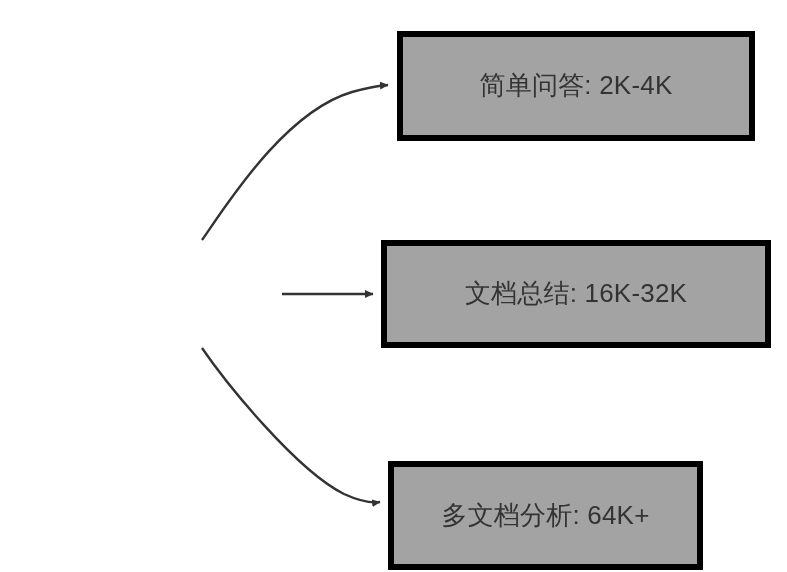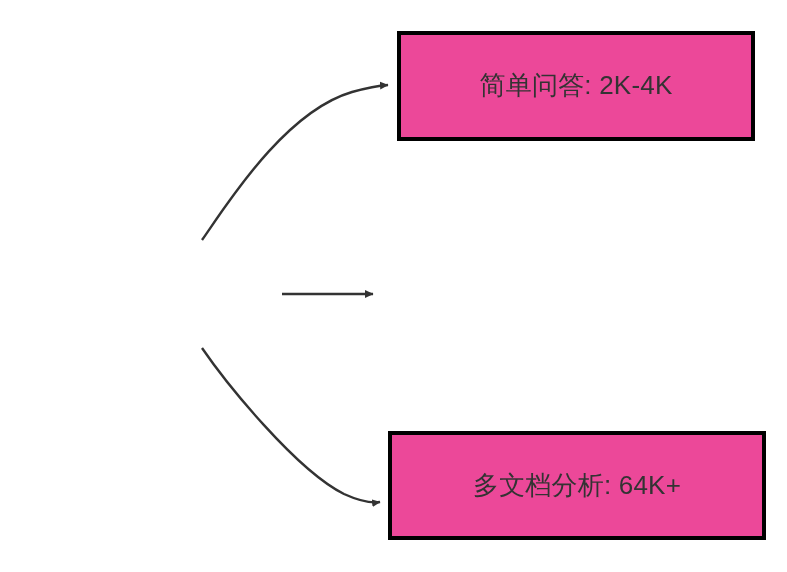--- a/index.html
+++ b/index.html
@@ -20,39 +20,39 @@
   .edges {
     position: absolute;
     left: 0;
     top: 0;
     width: 787px;
     height: 572px;
   }
   .node {
     position: absolute;
     box-sizing: border-box;
-    background: #ec4899;
-    border: 4px solid #000000;
+    background: #a3a3a3;
+    border: 6px solid #000000;
     display: flex;
     align-items: center;
     justify-content: center;
     color: #333333;
     font-size: 26px;
     line-height: 1.2;
     letter-spacing: 0.2px;
     white-space: nowrap;
   }
   .node-label {
     display: block;
   }
   
   #node-root     { left: 31px;  top: 240px; width: 251px; height: 108px; }
   #node-simple   { left: 397px; top: 31px;  width: 358px; height: 110px; }
   #node-summary  { left: 381px; top: 240px; width: 390px; height: 108px; }
-  #node-multi    { left: 388px; top: 431px; width: 378px; height: 109px; }
+  #node-multi    { left: 388px; top: 461px; width: 315px; height: 109px; }
 </style>
 </head>
 <body>
 
 <div id="canvas">
 
   <svg class="edges" viewBox="0 0 787 572" xmlns="http://www.w3.org/2000/svg">
     <defs>
       <marker id="arrowhead" markerWidth="9" markerHeight="9" refX="8" refY="4.5" orient="auto" markerUnits="userSpaceOnUse">
         <path d="M0,0.6 L8.6,4.5 L0,8.4 Z" fill="#333333"></path>
@@ -64,18 +64,21 @@
     <path d="M282,294 L373,294" fill="none" stroke="#333333" stroke-width="2.4" marker-end="url(#arrowhead)"></path>
 
     <path d="M202,348 C226,383 296,470 344,494 Q366,504 380,502" fill="none" stroke="#333333" stroke-width="2.4" marker-end="url(#arrowhead)"></path>
   </svg>
 
 
   <div class="node" id="node-simple">
     <span class="node-label">简单问答: 2K-4K</span>
   </div>
 
+  <div class="node" id="node-summary">
+    <span class="node-label">文档总结: 16K-32K</span>
+  </div>
 
   <div class="node" id="node-multi">
     <span class="node-label">多文档分析: 64K+</span>
   </div>
 
 </div>
 
 </body></html>

